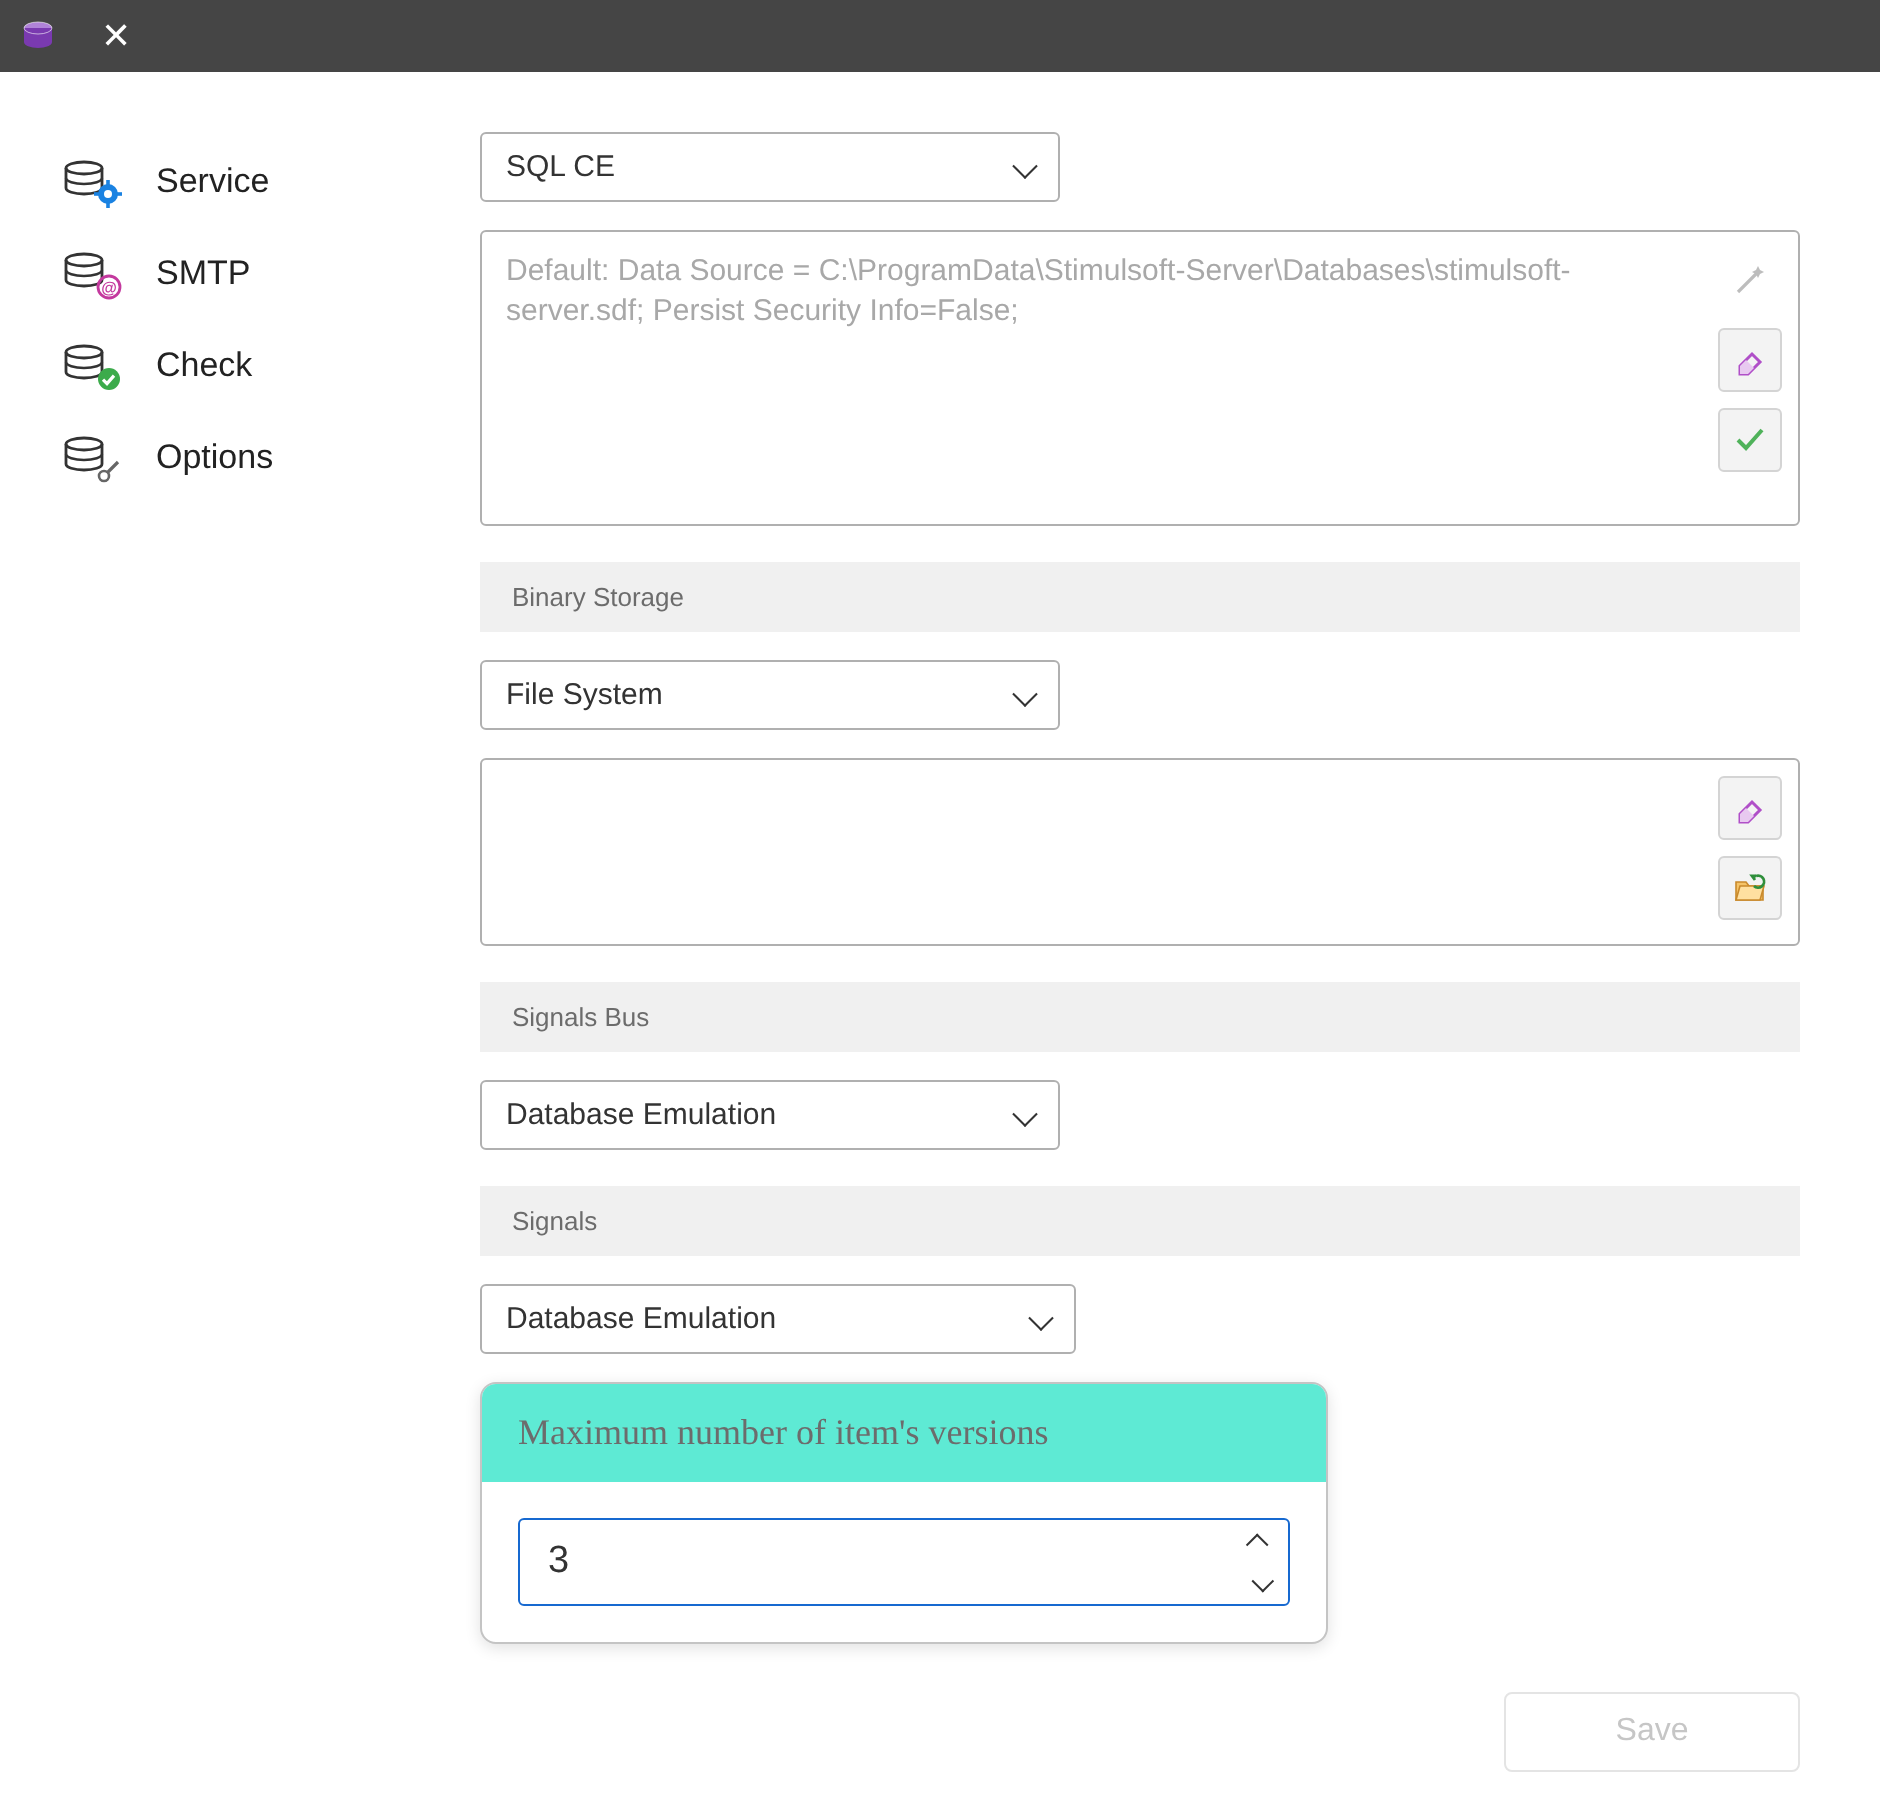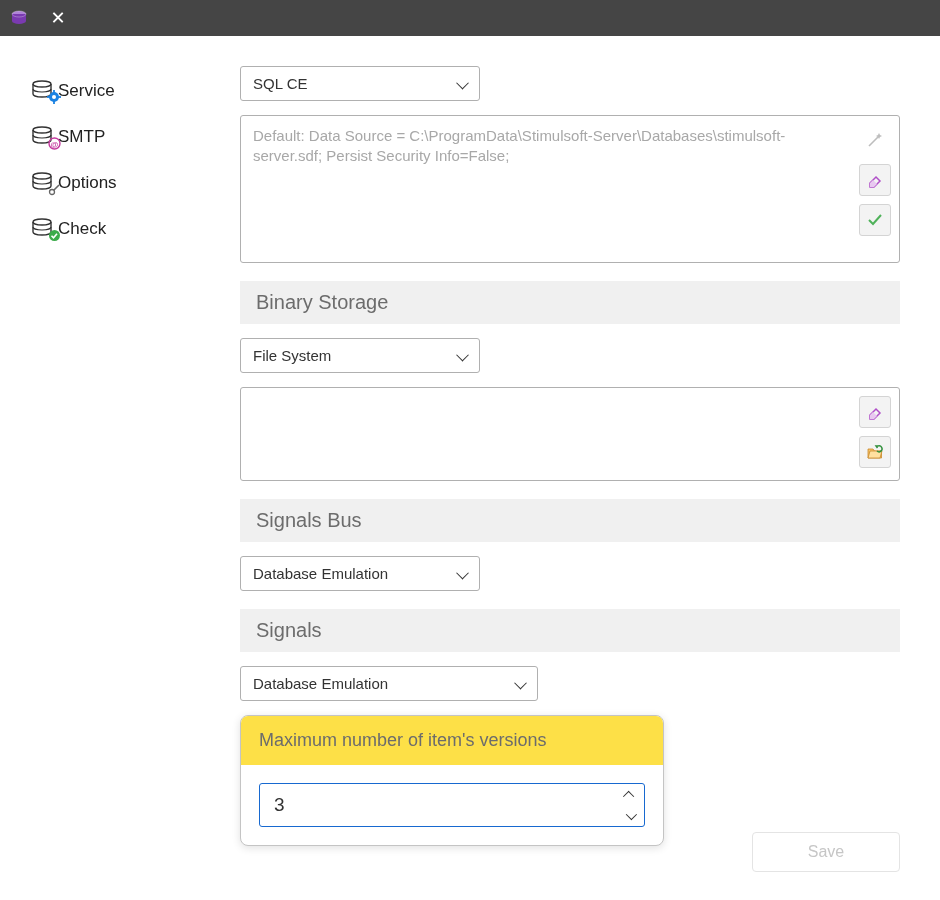--- a/index.html
+++ b/index.html
@@ -56,21 +56,21 @@
       border-right: none;
     }
     .sidebar-item {
       display: flex;
       align-items: center;
       padding: 12px 14px 12px 24px;
       font-size: 17px;
       color: #222;
       cursor: pointer;
       border-left: 3px solid transparent;
-      gap: 0;
+      gap: 20px;
     }
     .sidebar-item.active {
       background-color: #ededed;
       border-radius: 4px;
       border-left: 3px solid #1769d0;
       margin-left: 8px;
       margin-right: 8px;
       padding-left: 16px;
     }
     .sidebar-item:not(.active) { margin-left: 8px; margin-right: 8px; padding-left: 19px; }
@@ -98,21 +98,21 @@
 
     
     .dropdown {
       position: relative;
       border: 1px solid #b0b0b0;
       border-radius: 3px;
       padding: 8px 34px 8px 12px;
       font-size: 15px;
       background: #ffffff;
       cursor: pointer;
-      width: 240px;
+      width: 290px;
     }
     .dropdown::after {
       content: "";
       position: absolute;
       right: 12px;
       top: 50%;
       width: 8px;
       height: 8px;
       border-right: 1.5px solid #333;
       border-bottom: 1.5px solid #333;
@@ -156,42 +156,43 @@
       border-color: #ffffff;
     }
 
     
     .section {
       margin-top: 18px;
     }
     .section-header {
       background-color: #f0f0f0;
       padding: 10px 16px;
-      font-size: 20px;
+      font-size: 13px;
       color: #6c6c6c;
     }
     .section-body {
       padding: 14px 0 0 0;
     }
 
     
     .card {
       border: 1px solid #c4c4c4;
       border-radius: 8px;
       box-shadow: 0 2px 8px rgba(0,0,0,0.12);
       width: 424px;
       margin-top: 14px;
       background: #ffffff;
       overflow: hidden;
     }
     .card-header {
-      background: #fde047;
+      background: #5eead4;
       padding: 14px 18px;
       font-size: 18px;
       color: #6c6c6c;
+      font-family: Liberation Serif, serif;
     }
     .card-body {
       padding: 18px;
     }
     .spinner {
       border: 1.5px solid #1769d0;
       border-radius: 3px;
       display: flex;
       align-items: stretch;
       height: 44px;
@@ -229,21 +230,21 @@
       width: 7px; height: 7px;
       border-right: 1.5px solid #333;
       border-bottom: 1.5px solid #333;
       transform: rotate(45deg) translateY(-2px);
     }
 
     
     .save-btn {
       position: absolute;
       right: 40px;
-      bottom: 28px;
+      bottom: 14px;
       width: 148px;
       height: 40px;
       border: 1px solid #e4e4e4;
       border-radius: 4px;
       background: #ffffff;
       color: #c6c6c6;
       font-size: 16px;
       display: flex;
       align-items: center;
       justify-content: center;
@@ -306,40 +307,40 @@
     </div>
 
     <div class="sidebar-item">
       <span class="sicon">
         <svg width="28" height="22" viewBox="0 0 28 22">
           <ellipse cx="12" cy="4" rx="9" ry="3" fill="none" stroke="#333" stroke-width="1.4"></ellipse>
           <path d="M3 4 v10 a9 3 0 0 0 18 0 v-10" fill="none" stroke="#333" stroke-width="1.4"></path>
           <path d="M3 9 a9 3 0 0 0 18 0" fill="none" stroke="#333" stroke-width="1.2"></path>
         </svg>
         <svg class="mini-badge" width="13" height="13" viewBox="0 0 13 13">
-          <circle cx="4" cy="9" r="2.5" fill="none" stroke="#666" stroke-width="1.3"></circle>
-          <line x1="6" y1="7" x2="11" y2="2" stroke="#666" stroke-width="1.6"></line>
+          <circle cx="6.5" cy="6.5" r="5.5" fill="#3cab4b"></circle>
+          <path d="M3.5 6.8 l2 2 l3.5-4" fill="none" stroke="#fff" stroke-width="1.6"></path>
         </svg>
       </span>
-      <span>Options</span>
+      <span>Check</span>
     </div>
 
     <div class="sidebar-item">
       <span class="sicon">
         <svg width="28" height="22" viewBox="0 0 28 22">
           <ellipse cx="12" cy="4" rx="9" ry="3" fill="none" stroke="#333" stroke-width="1.4"></ellipse>
           <path d="M3 4 v10 a9 3 0 0 0 18 0 v-10" fill="none" stroke="#333" stroke-width="1.4"></path>
           <path d="M3 9 a9 3 0 0 0 18 0" fill="none" stroke="#333" stroke-width="1.2"></path>
         </svg>
         <svg class="mini-badge" width="13" height="13" viewBox="0 0 13 13">
-          <circle cx="6.5" cy="6.5" r="5.5" fill="#3cab4b"></circle>
-          <path d="M3.5 6.8 l2 2 l3.5-4" fill="none" stroke="#fff" stroke-width="1.6"></path>
+          <circle cx="4" cy="9" r="2.5" fill="none" stroke="#666" stroke-width="1.3"></circle>
+          <line x1="6" y1="7" x2="11" y2="2" stroke="#666" stroke-width="1.6"></line>
         </svg>
       </span>
-      <span>Check</span>
+      <span>Options</span>
     </div>
 
   </div>
 
   <div class="content">
 
     <div class="dropdown">
       <span>SQL CE</span>
     </div>
 

